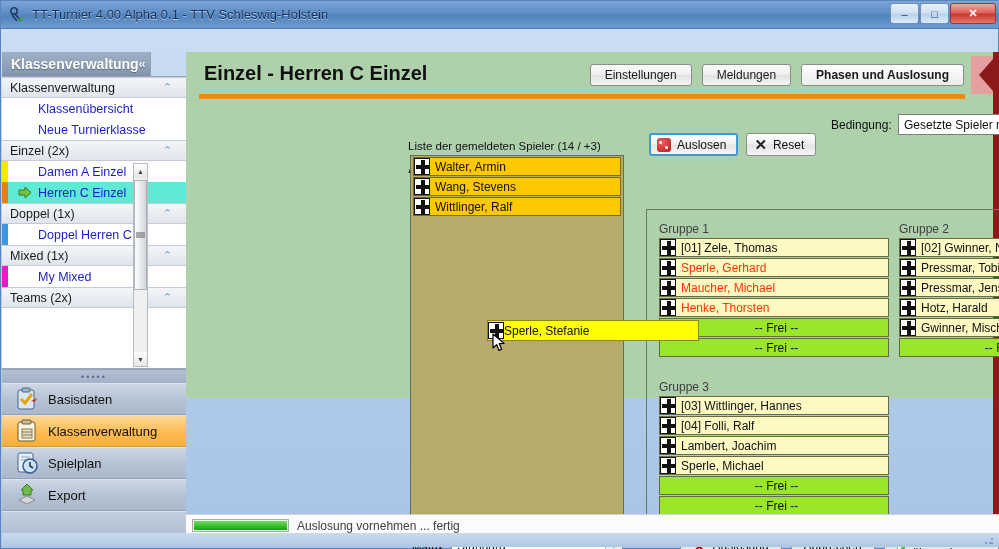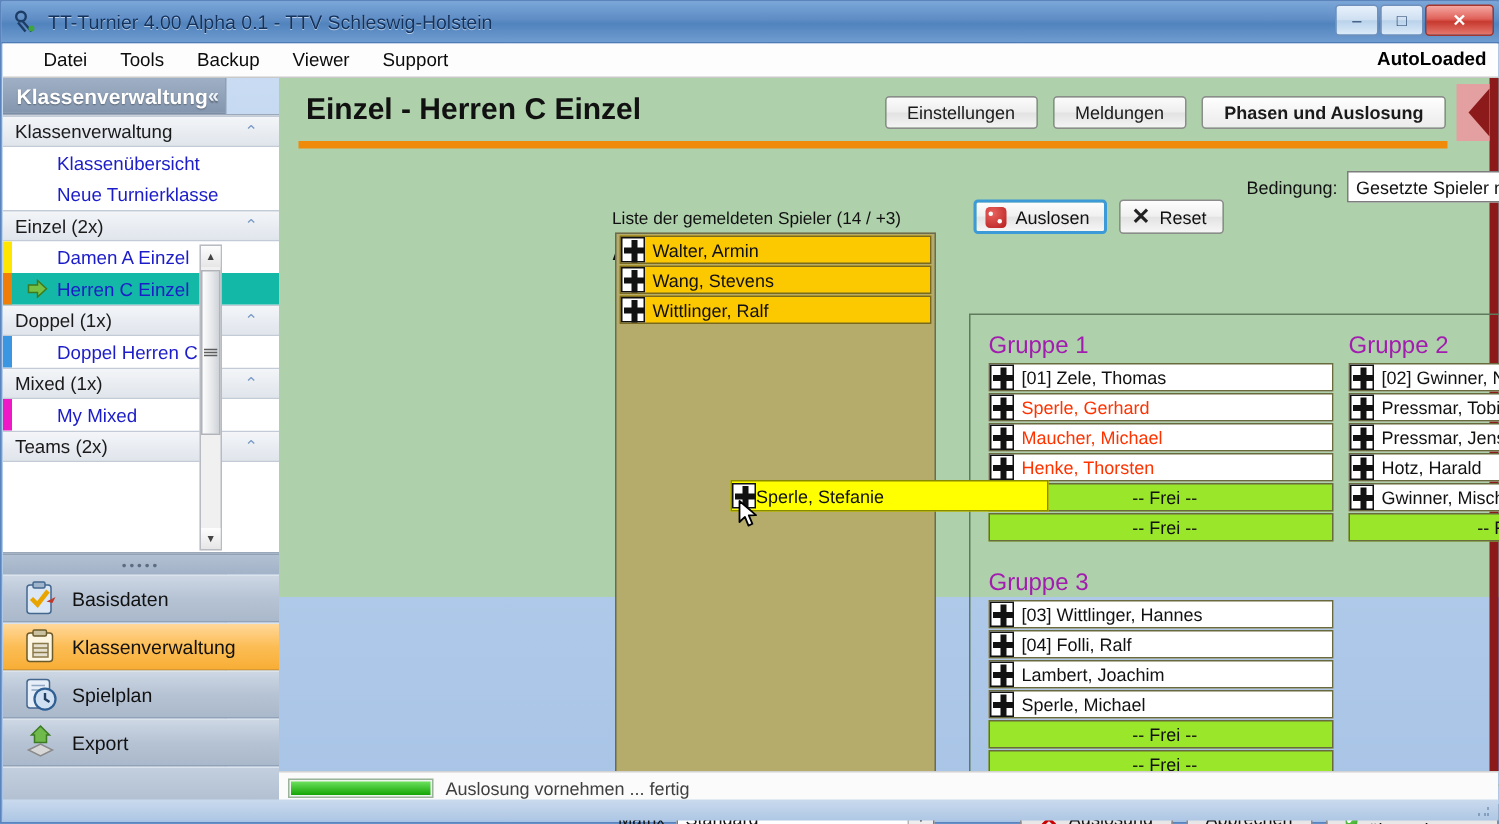--- a/index.html
+++ b/index.html
@@ -78,21 +78,21 @@
     border-top:1px solid #c3cbd6; border-bottom:1px solid #c3cbd6;
     display:flex; align-items:center; padding-left:8px; font-size:12.5px; color:#1a1a1a;
   }
   .sb-group-head .chev { margin-left:auto; margin-right:14px; color:#7a9bc6; font-size:11px; }
   .sb-link {
     height:21px; display:flex; align-items:center; padding-left:36px;
     color:#1c1cc8; font-size:12.5px; position:relative; background:#fff;
   }
   .sb-link .cbar { position:absolute; left:0; top:0; width:6px; height:21px; }
   .sb-link .arrow { position:absolute; left:16px; top:4px; width:0;height:0; }
-  .sb-link.sel { background:#14b8a6; }
+  .sb-link.sel { background:#5eead4; }
 
   .sb-scroll {
     position:absolute; right:2px; top:111px; width:15px; height:204px;
     background:#f0f0f0; border:1px solid #b8bcc2;
   }
   .sb-scroll .arr {
     width:13px;height:14px;display:flex;align-items:center;justify-content:center;
     background:linear-gradient(180deg,#fdfdfd,#e6e6e6); font-size:7px; color:#444;
   }
   .sb-scroll .thumb {
@@ -205,24 +205,24 @@
     font-size:12px; color:#111; z-index:30;
   }
   .cursor { position:absolute; left:306px; top:281px; z-index:40; }
 
   
   .groupspanel {
     position:absolute; left:460px; top:157px; width:508px; height:315px;
     border:1px solid #5f7a5d;
   }
   .grp { position:absolute; }
-  .grp-title { font-size:16px; color:#a21caf; margin-bottom:2px; }
+  .grp-title { font-size:12px; color:#404040; margin-bottom:2px; }
   .grow {
     height:19px; margin-bottom:1px; display:flex; align-items:center;
-    background:#ffffff; border:1px solid #6a6a3f; font-size:12px; color:#111;
+    background:#fef9c3; border:1px solid #6a6a3f; font-size:12px; color:#111;
   }
   .grow.red .nm { color:#ff3300; }
   .grow.frei {
     background:#9ae62b; justify-content:center; color:#111;
   }
   .grow .nm { padding-left:5px; }
 
   
   .matrix-label { position:absolute; left:226px; top:489px; font-size:11.5px; color:#111; }
   #matrix-combo { position:absolute; left:265px; top:483px; width:172px; }
@@ -279,30 +279,20 @@
       </svg>
     </span>
     <span class="title-text">TT-Turnier 4.00 Alpha 0.1 - TTV Schleswig-Holstein</span>
     <div class="win-btns">
       <div class="win-btn">–</div>
       <div class="win-btn">□</div>
       <div class="win-btn close">✕</div>
     </div>
   </div>
 
-  <div class="menubar">
-    <div id="menu-items" style="display:flex">
-        <div class="menu-item">Datei</div>
-        <div class="menu-item">Tools</div>
-        <div class="menu-item">Backup</div>
-        <div class="menu-item">Viewer</div>
-        <div class="menu-item">Support</div>
-      </div>
-    <span class="autoloaded">AutoLoaded</span>
-  </div>
 
   <div class="sidebar">
     <div class="sb-header">
       <span>Klassenverwaltung</span>
       <span class="chev">«</span>
     </div>
 
     <div class="sb-nav">
       <div id="sb-groups">
           <div class="sb-group-head">

